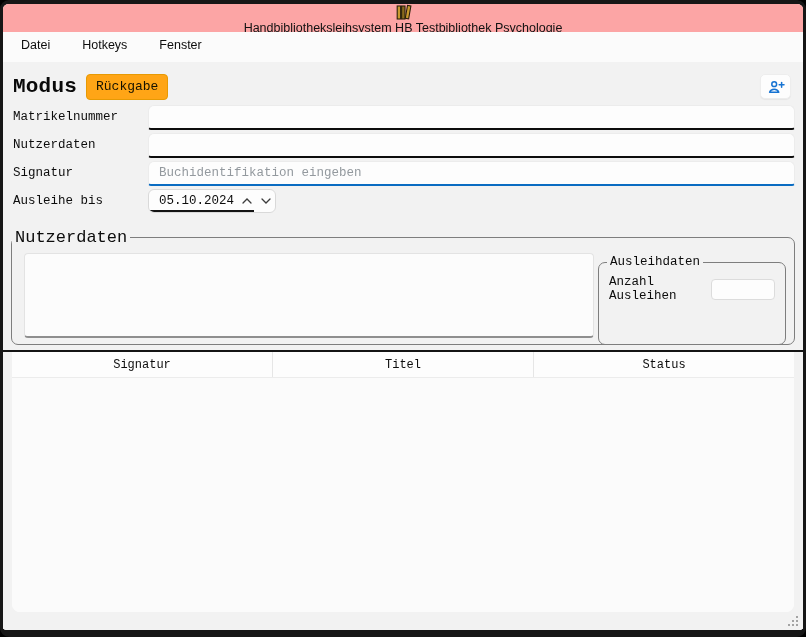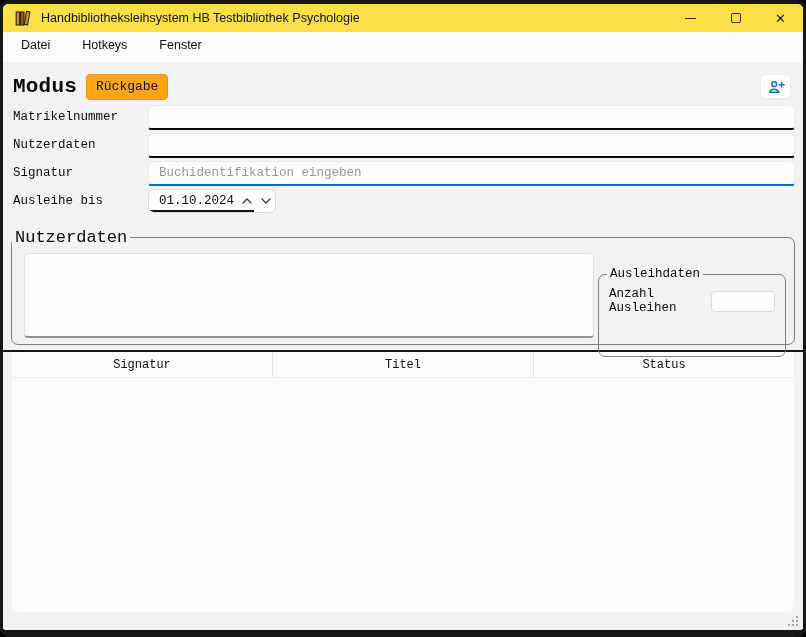--- a/index.html
+++ b/index.html
@@ -14,22 +14,22 @@
     width: 806px; height: 637px;
     background: #f2f2f2;
     border: solid #161616;
     border-width: 4px 3px 7px 3px;
     border-radius: 9px;
     overflow: hidden;
     display: flex; flex-direction: column;
   }
   
   .titlebar {
-    height: 28px; background: #fde047;
-    display: flex; align-items: center; flex-shrink: 0;
+    height: 28px; background: #fca5a5;
+    display: flex; align-items: center; flex-shrink: 0; flex-direction: column;
   }
   .app-icon { margin: 0 9px 0 12px; width: 17px; height: 17px; display: flex; }
   .title-text { flex: 1; font-size: 12.5px; color: #121212; }
   .win-btn {
     width: 45px; height: 28px; display: flex; align-items: center; justify-content: center;
     background: transparent; border: none; cursor: default;
   }
   .glyph-min { width: 11px; height: 0; border-top: 1.4px solid #2a2a2a; display: block; }
   .glyph-max { width: 10px; height: 10px; border: 1.3px solid #2a2a2a; border-radius: 2px; display: block; }
   .glyph-close { font-size: 13px; color: #1c1c1c; line-height: 1; }
@@ -80,21 +80,21 @@
     position: relative; flex-shrink: 0; padding: 0;
   }
   fieldset.groupbox > legend { padding: 0 3px; font-size: 17px; color: #0c0c0c; }
   .user-textarea {
     position: absolute; left: 12px; top: 6px; width: 570px; height: 85px;
     background: #fcfcfc; border: 1px solid #e3e3e3; border-bottom: 2px solid #8f8f8f;
     border-radius: 4px; resize: none; font-family: inherit; font-size: 12.5px; padding: 6px 8px;
     outline: none;
   }
   fieldset.groupbox-inner {
-    position: absolute; right: 8px; top: 20px; width: 188px; height: 90px;
+    position: absolute; right: 8px; top: 8px; width: 188px; height: 90px;
     border: 1px solid #7e7e7e; border-radius: 7px; padding: 0;
   }
   fieldset.groupbox-inner > legend { margin-left: 8px; padding: 0 3px; font-size: 12.5px; color: #0c0c0c; }
   .anzahl-row { display: flex; align-items: center; margin: 6px 10px 0 10px; }
   .anzahl-label { flex: 1; color: #0d0d0d; }
   .anzahl-input {
     width: 64px; height: 21px; background: #fdfdfd; border: 1px solid #dcdcdc;
     border-radius: 4px; font-family: inherit; font-size: 12.5px; padding: 0 6px; outline: none;
   }
   
@@ -179,21 +179,21 @@
     </div>
 
     <div class="form-row">
       <span class="form-label">Signatur</span>
       <input class="text-input focused" type="text" placeholder="Buchidentifikation eingeben" style="">
     </div>
 
     <div class="form-row">
       <span class="form-label">Ausleihe bis</span>
       <div class="spin-control">
-        <span class="spin-value">01.10.2024</span>
+        <span class="spin-value">05.10.2024</span>
         <button class="spin-btn">
           <span style="display:flex;">
             <svg width="10" height="6" viewBox="0 0 10 6" fill="none" stroke="#3c3c3c" stroke-width="1.3" stroke-linecap="round">
                 <polyline points="1,5 5,1 9,5"></polyline>
               </svg>
           </span>
         </button>
         <button class="spin-btn">
           <span style="display:flex;">
             <svg width="10" height="6" viewBox="0 0 10 6" fill="none" stroke="#3c3c3c" stroke-width="1.3" stroke-linecap="round">

